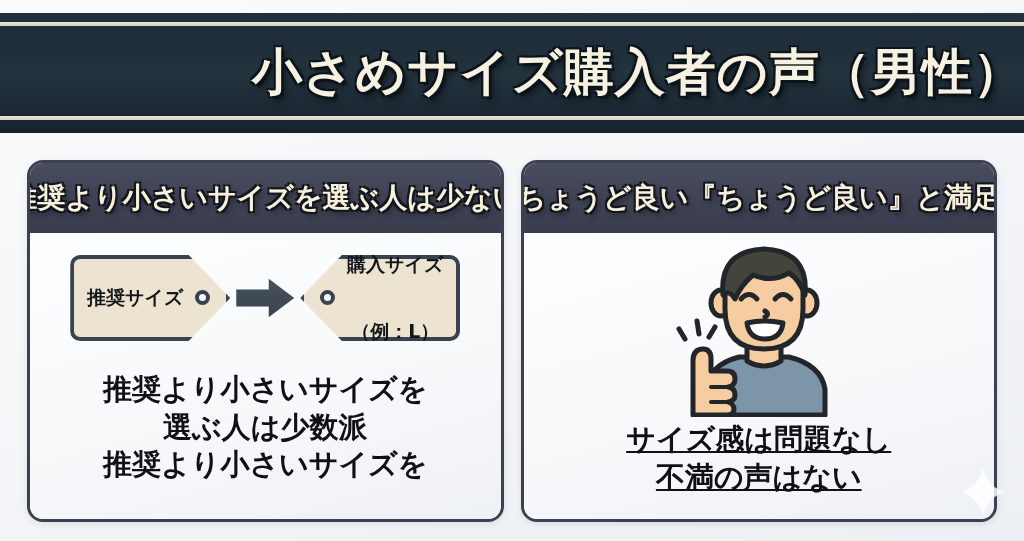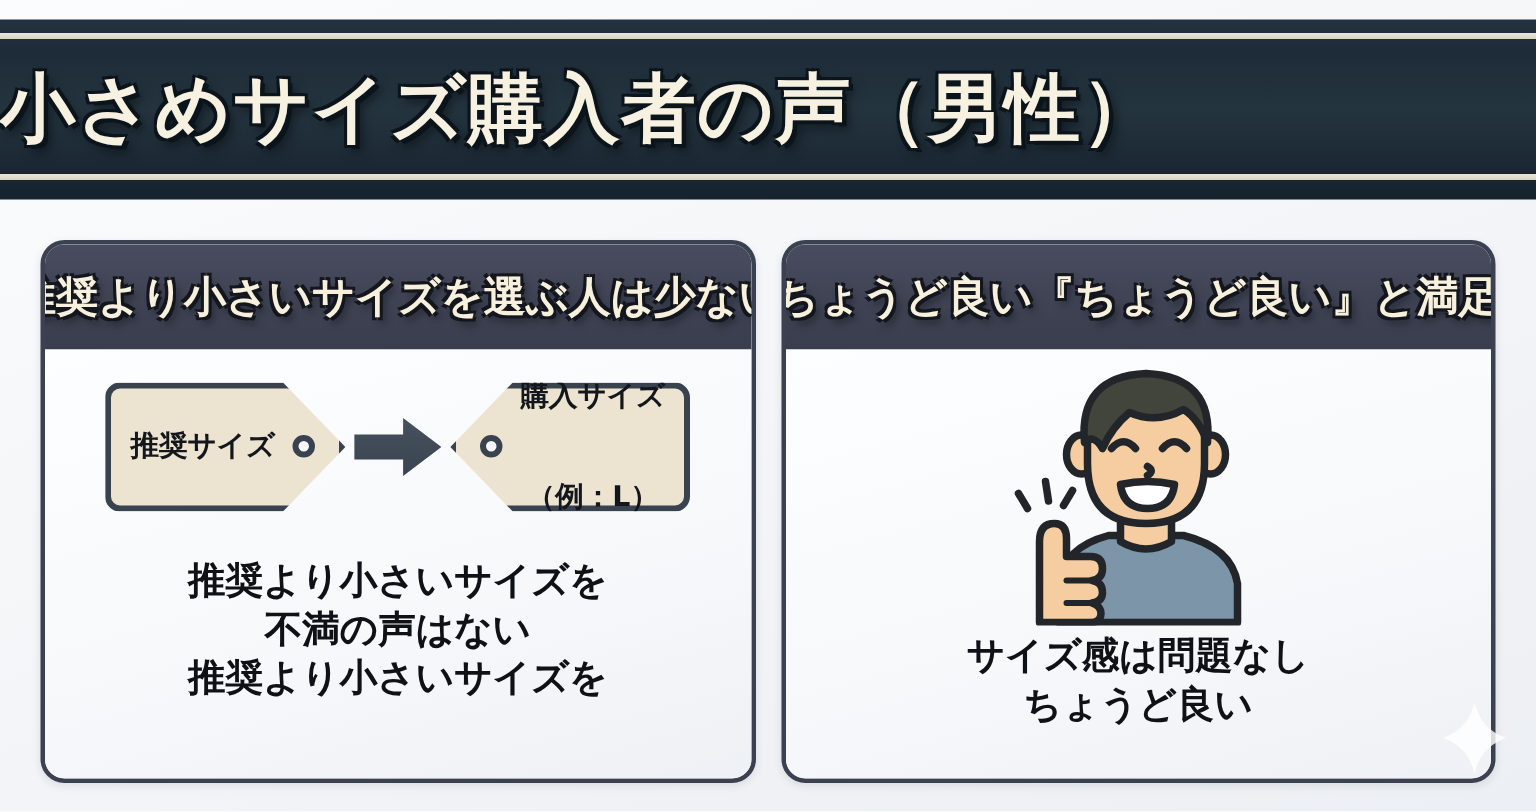--- a/index.html
+++ b/index.html
@@ -26,21 +26,21 @@
   .banner {
     position: absolute;
     left: 0;
     top: 13px;
     width: 1024px;
     height: 120px;
     background: linear-gradient(180deg, #22323f 0%, #1d2c38 18%, #24343f 50%, #1b2833 82%, #16222c 100%);
     box-sizing: border-box;
     display: flex;
     align-items: center;
-    justify-content: flex-start;
+    justify-content: flex-end;
   }
   .banner-rule {
     position: absolute;
     left: 0;
     width: 1024px;
     height: 4px;
     background: linear-gradient(180deg, #e9e6d8 0%, #d8d4c4 100%);
   }
   .banner-rule.top { top: 9px; }
   .banner-rule.bottom { top: 103px; }
@@ -177,27 +177,27 @@
     height: 42px;
     flex: 0 0 58px;
     background: linear-gradient(180deg, #47515f 0%, #3a4450 100%);
     clip-path: polygon(0% 30%, 56% 30%, 56% 4%, 100% 50%, 56% 96%, 56% 70%, 0% 70%);
   }
 
   
   .body-text {
     text-align: center;
     color: #0e1116;
-    font-size: 25px;
+    font-size: 29px;
     font-weight: 700;
     line-height: 1.30;
     white-space: nowrap;
   }
   .left-card .body-text { margin-top: 18px; }
-  .right-card .body-text { margin-top: 4px; }
+  .right-card .body-text { margin-top: 4px; text-decoration: underline; }
 
   
   .illustration {
     width: 220px;
     height: 180px;
     margin-top: 2px;
   }
 
   
   .sparkle {
@@ -241,21 +241,21 @@
           <div class="tag right-tag">
             <div>購入サイズ</div>
             <div>（例：L）</div>
             <span class="tag-hole"></span>
           </div>
 
         </div>
 
         <div class="body-text">
           <div>推奨より小さいサイズを</div>
-          <div>不満の声はない</div>
+          <div>選ぶ人は少数派</div>
           <div>推奨より小さいサイズを</div>
         </div>
 
       </div>
     </div>
 
     <div class="card right-card">
       <div class="card-header">
         <div class="card-header-text">ちょうど良い『ちょうど良い』と満足</div>
       </div>
@@ -287,21 +287,21 @@
             <path d="M62 165 L79 165" stroke-width="4"></path>
 
             <path d="M30 92 L36 102" stroke-width="5"></path>
             <path d="M48 84 L50 97" stroke-width="5"></path>
             <path d="M66 90 L60 100" stroke-width="5"></path>
           </g>
         </svg>
 
         <div class="body-text">
           <div>サイズ感は問題なし</div>
-          <div>ちょうど良い</div>
+          <div>不満の声はない</div>
         </div>
 
       </div>
     </div>
 
   </div>
 
   <svg class="sparkle" viewBox="0 0 42 48">
     <path d="M21 0 Q25 18 42 24 Q25 30 21 48 Q17 30 0 24 Q17 18 21 0 Z" fill="#ffffff" opacity="0.82"></path>
   </svg>

